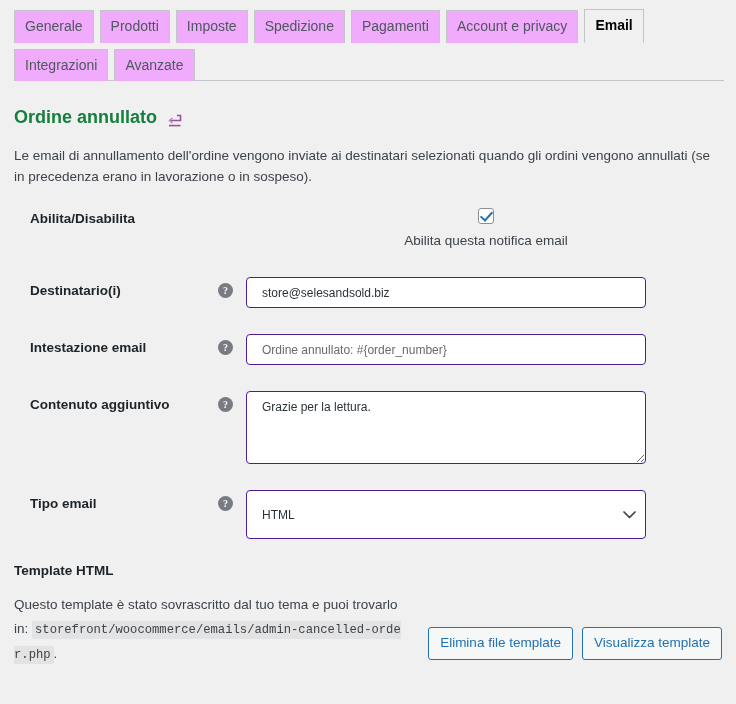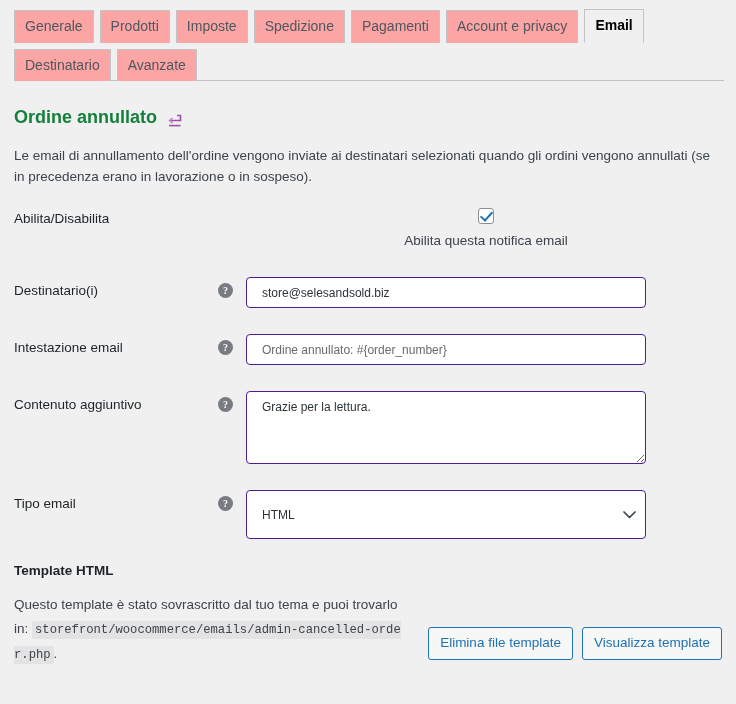--- a/index.html
+++ b/index.html
@@ -30,21 +30,21 @@
     gap: 0;
     position: relative;
     z-index: 2;
   }
   .nav-tab {
     display: inline-block;
     font-size: 14px;
     line-height: 1.33;
     padding: 6px 10px 7px;
     margin: 0 6px -1px 0;
-    background: #fca5a5;
+    background: #f0abfc;
     color: #50575e;
     border: 1px solid #c3c4c7;
     border-bottom: none;
     text-decoration: none;
     box-sizing: border-box;
     white-space: nowrap;
   }
   .nav-tab.active {
     background: #f0f0f1;
     border-bottom: 1px solid #f0f0f1;
@@ -94,25 +94,25 @@
 
   
   table.form-table {
     width: 100%;
     border-collapse: collapse;
     margin-top: 4px;
   }
   table.form-table th {
     text-align: left;
     vertical-align: top;
-    font-weight: 400;
+    font-weight: 700;
     font-size: 13.5px;
     color: #1d2327;
     width: 218px;
-    padding: 18px 10px 18px 14px;
+    padding: 18px 10px 18px 30px;
     line-height: 1.35;
     box-sizing: border-box;
   }
   table.form-table td {
     vertical-align: top;
     padding: 13px 10px 13px 0;
     position: relative;
   }
   .field-row {
     display: flex;
@@ -284,21 +284,21 @@
   <div class="nav-row first">
     <a class="nav-tab" href="#">Generale</a>
     <a class="nav-tab" href="#">Prodotti</a>
     <a class="nav-tab" href="#">Imposte</a>
     <a class="nav-tab" href="#">Spedizione</a>
     <a class="nav-tab" href="#">Pagamenti</a>
     <a class="nav-tab" href="#">Account e privacy</a>
     <a class="nav-tab active" href="#">Email</a>
   </div>
   <div class="nav-row second">
-    <a class="nav-tab" href="#">Destinatario</a>
+    <a class="nav-tab" href="#">Integrazioni</a>
     <a class="nav-tab" href="#">Avanzate</a>
   </div>
 </div>
 <div class="nav-underline"></div>
 
 <div class="page-head">
   <h2 class="section-title">
     <span>Ordine annullato</span>
     <span class="title-anchor-icon">
       <svg width="17" height="15" viewBox="0 0 17 15" xmlns="http://www.w3.org/2000/svg">

